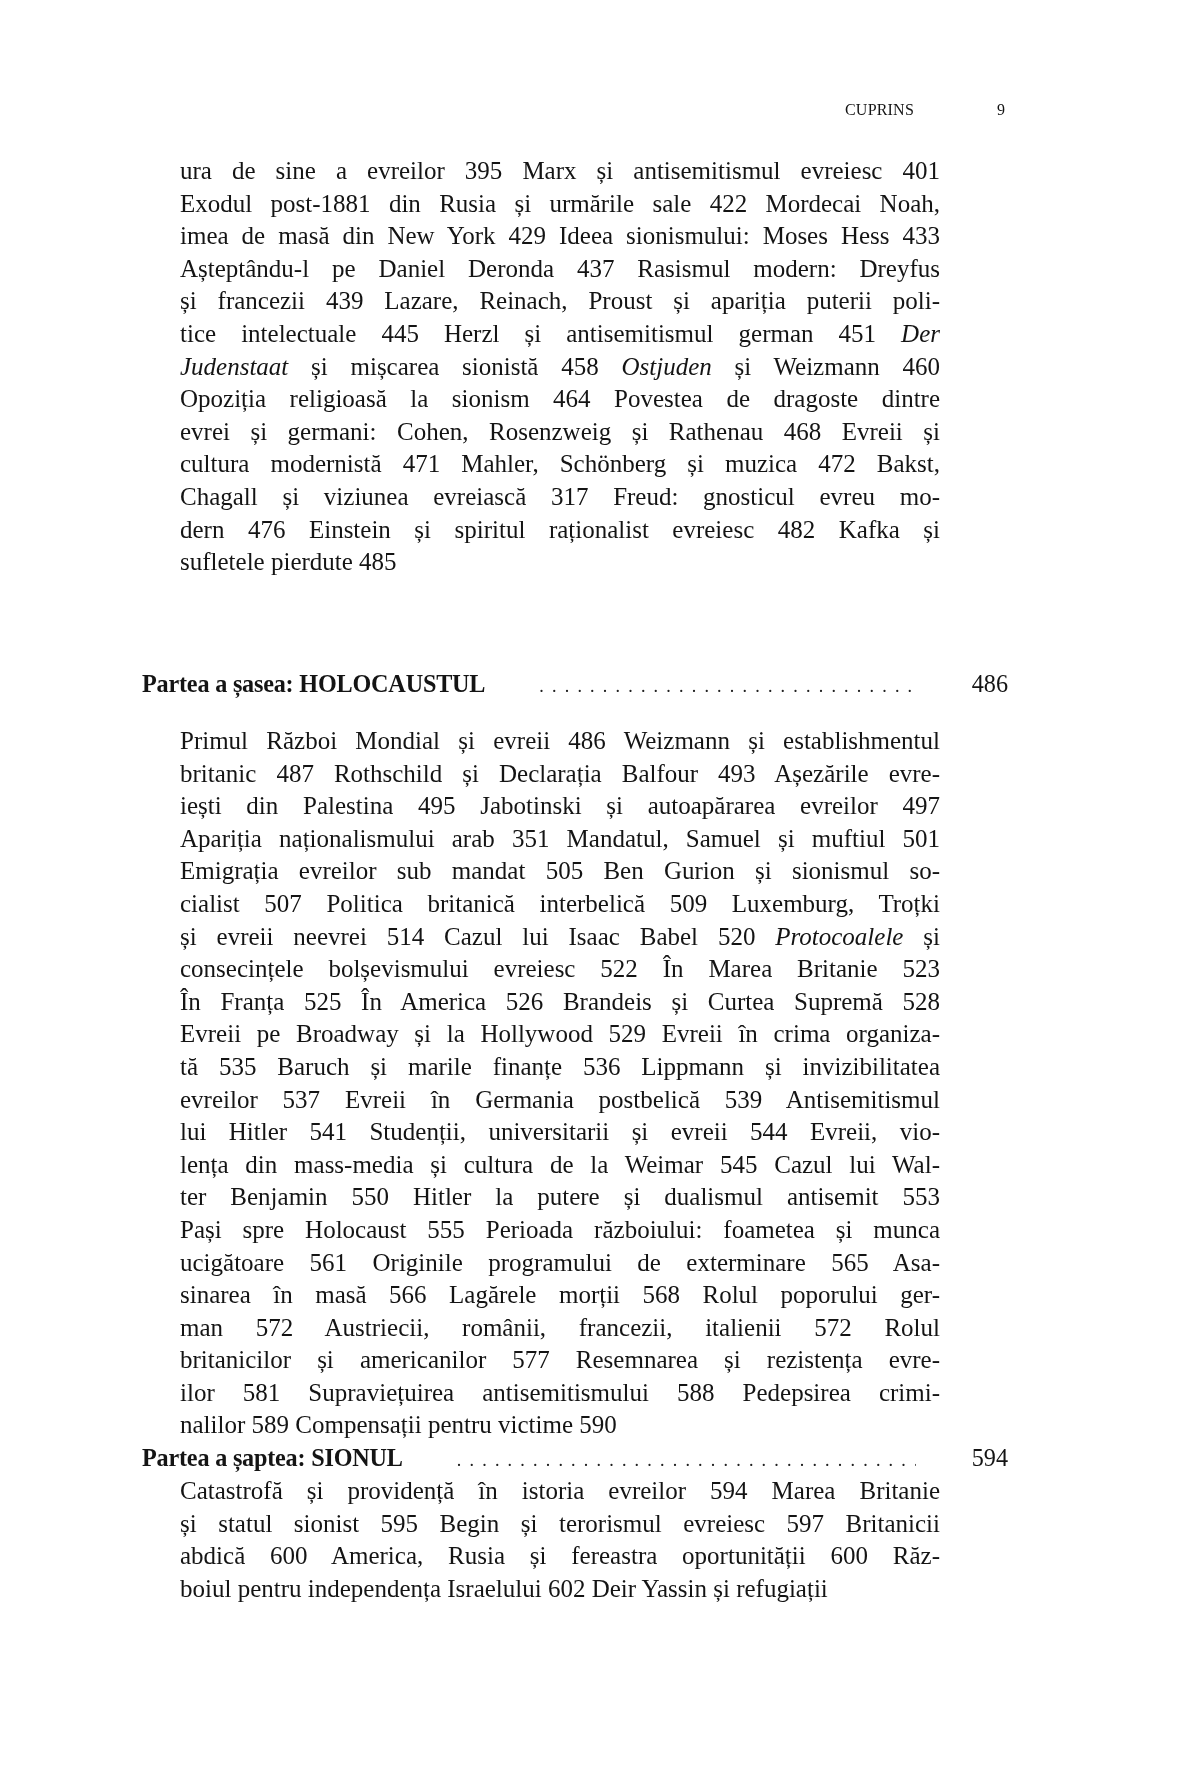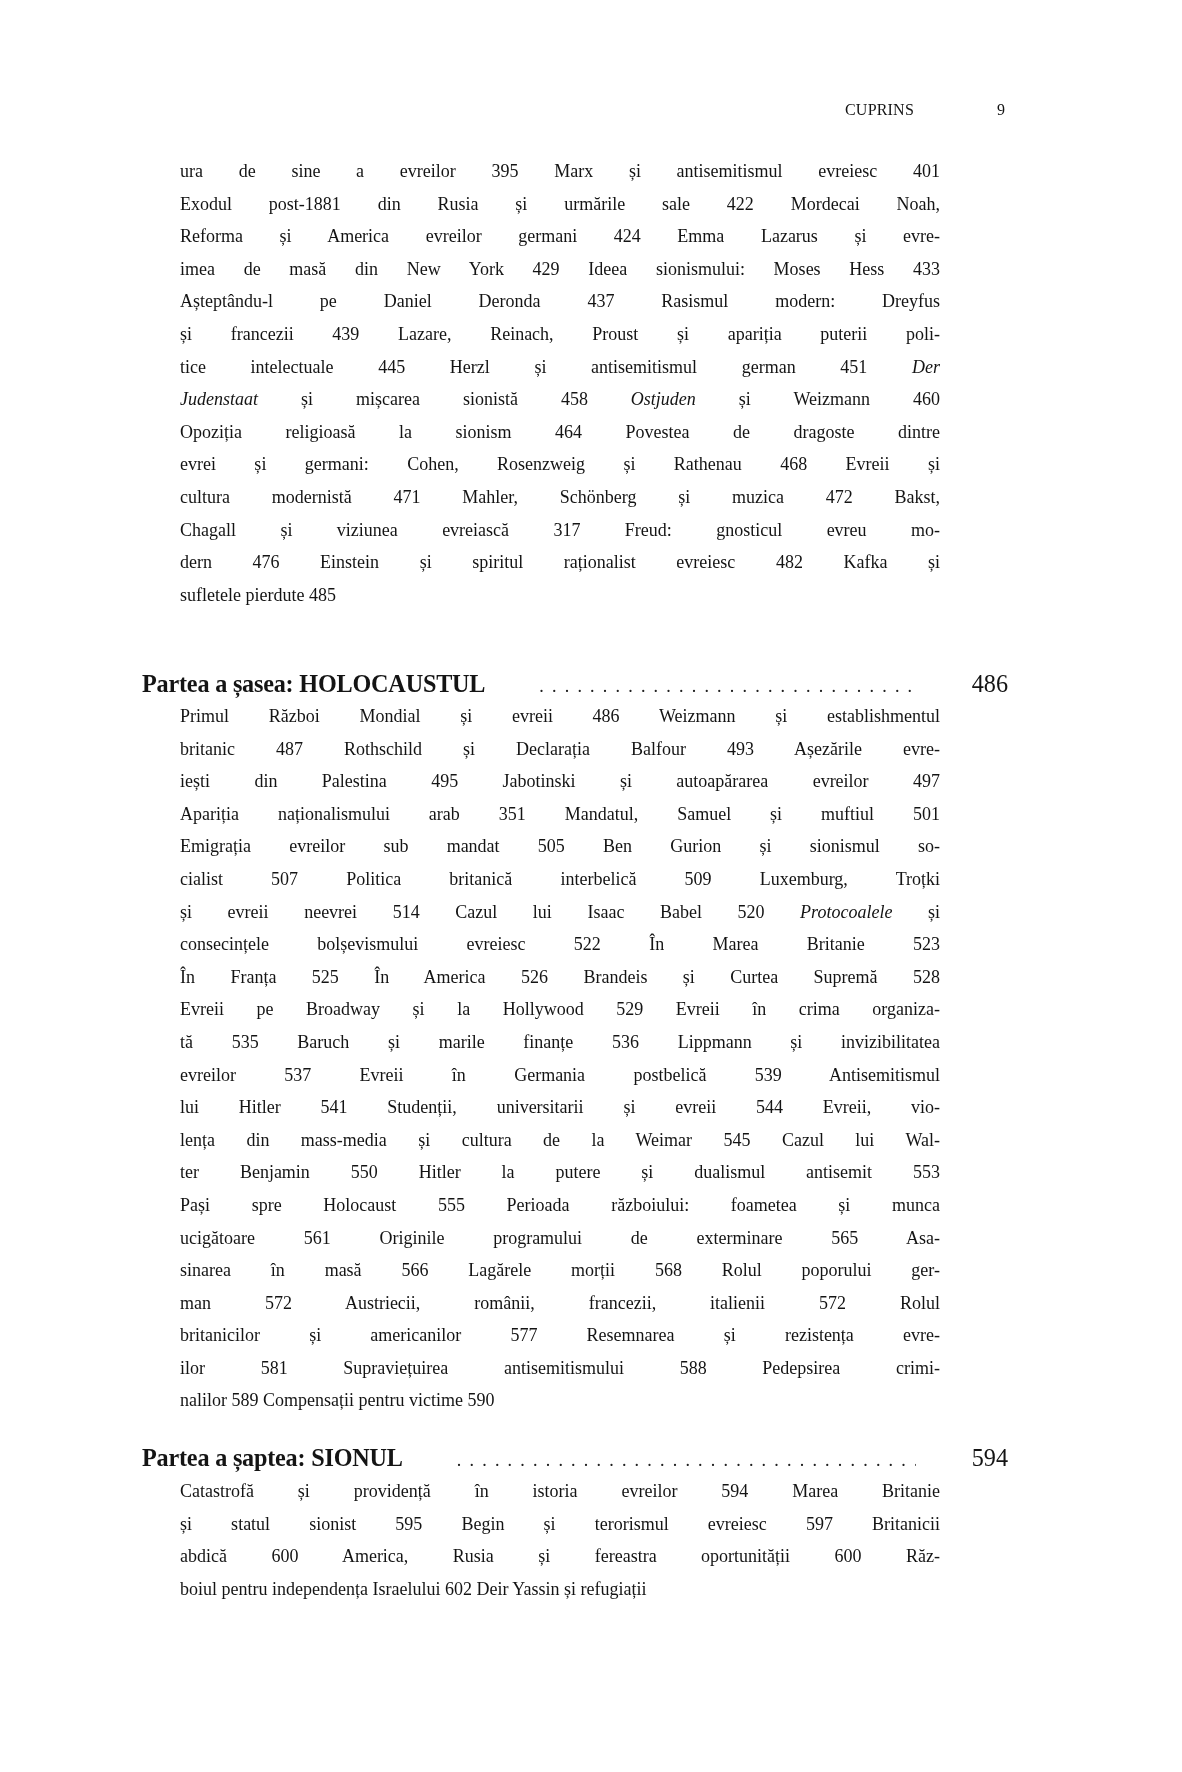--- a/index.html
+++ b/index.html
@@ -3,48 +3,47 @@
 <meta charset="utf-8">
 <style>
   html, body { margin: 0; padding: 0; background: #ffffff; }
   body { width: 1182px; height: 1772px; position: relative; overflow: hidden; color: #141414;
          font-family: "Liberation Serif", "DejaVu Serif", serif; }
   .running-head { position: absolute; top: 96px; left: 845px; width: 162px; height: 28px;
                   font-size: 16px; line-height: 28px; }
   .running-head .title { position: absolute; left: 0; top: 0; letter-spacing: 0.2px; }
   .running-head .pnum { position: absolute; right: 2px; top: 0; }
   .block { position: absolute; left: 180px; width: 760px; }
-  .line { height: 32.6px; line-height: 32.6px; font-size: 18px; white-space: nowrap;
+  .line { height: 32.6px; line-height: 32.6px; font-size: 25px; white-space: nowrap;
           text-align: justify; text-align-last: justify; }
   .line.last { text-align-last: left; }
   .line .it { font-style: italic; }
   .part-head { position: absolute; left: 142px; width: 866px; height: 32px; line-height: 32px;
                font-size: 24.2px; display: flex; align-items: baseline; gap: 44px; }
   .part-head .ptitle { font-weight: bold; white-space: nowrap; letter-spacing: -0.2px; }
   .part-head .leader { flex: 1; overflow: hidden; white-space: nowrap; margin: 0 12px 0 10px;
                        font-size: 18px; letter-spacing: 8.2px; color: #222; }
   .part-head .ppage { white-space: nowrap; }
   #sec1 { top: 155px; }
   #part6 { top: 668px; }
-  #sec2 { top: 700px; }
+  #sec2 { top: 725px; }
   #part7 { top: 1442px; }
   #sec3 { top: 1475px; }
 </style>
 </head>
 <body>
 
 <div class="running-head">
   <span class="title">CUPRINS</span>
   <span class="pnum">9</span>
 </div>
 
 <div class="block" id="sec1">
     <div class="line"><span>ura de sine a evreilor 395   Marx și antisemitismul evreiesc 401</span></div>
     <div class="line"><span>Exodul post-1881 din Rusia și urmările sale 422   Mordecai Noah,</span></div>
-    <div class="line"><span>Reforma și America evreilor germani 424   Emma Lazarus și evre-</span></div>
     <div class="line"><span>imea de masă din New York 429   Ideea sionismului: Moses Hess 433</span></div>
     <div class="line"><span>Așteptându-l pe Daniel Deronda 437   Rasismul modern: Dreyfus</span></div>
     <div class="line"><span>și francezii 439   Lazare, Reinach, Proust și apariția puterii poli-</span></div>
     <div class="line"><span>tice intelectuale 445   Herzl și antisemitismul german 451 </span><span class="it">Der</span></div>
     <div class="line"><span class="it">Judenstaat</span><span> și mișcarea sionistă 458   </span><span class="it">Ostjuden</span><span> și Weizmann 460</span></div>
     <div class="line"><span>Opoziția religioasă la sionism 464   Povestea de dragoste dintre</span></div>
     <div class="line"><span>evrei și germani: Cohen, Rosenzweig și Rathenau 468   Evreii și</span></div>
     <div class="line"><span>cultura modernistă 471   Mahler, Schönberg și muzica 472   Bakst,</span></div>
     <div class="line"><span>Chagall și viziunea evreiască 317   Freud: gnosticul evreu mo-</span></div>
     <div class="line"><span>dern 476   Einstein și spiritul raționalist evreiesc 482   Kafka și</span></div>

